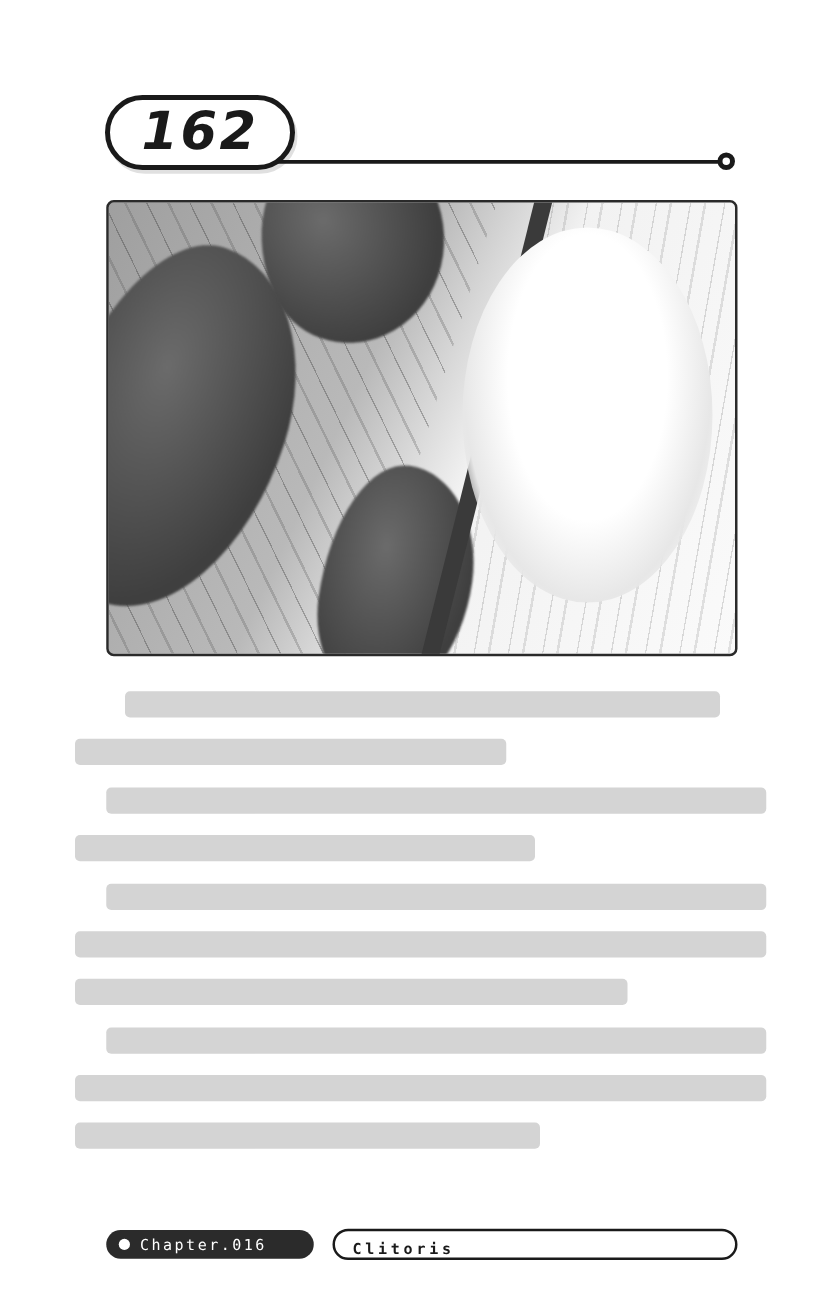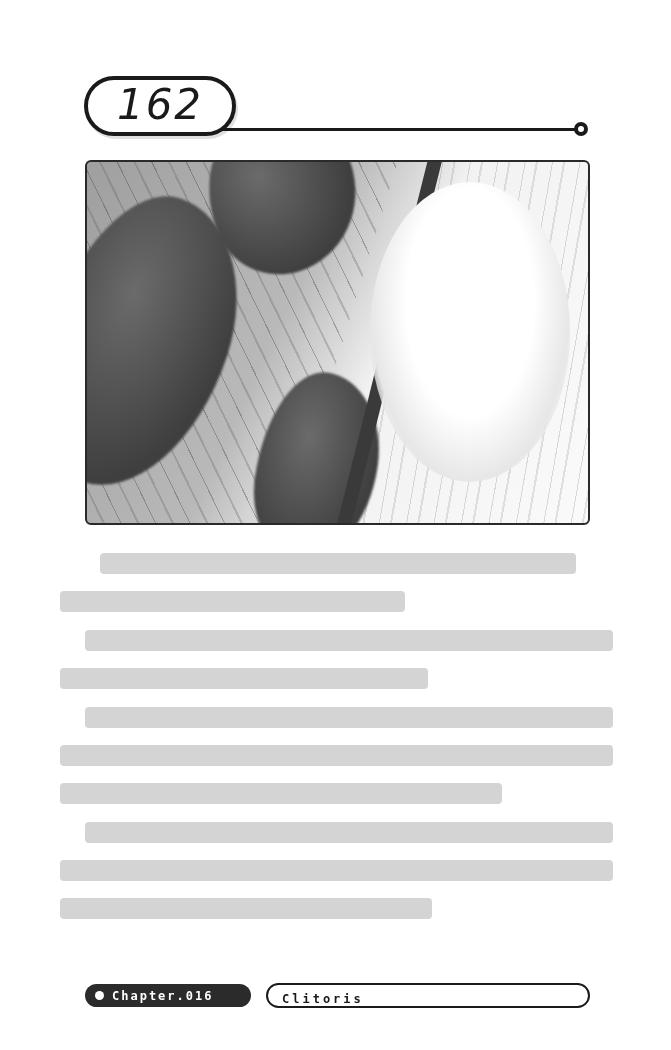--- a/index.html
+++ b/index.html
@@ -18,21 +18,21 @@
     width: 152px; height: 60px;
     border: 4px solid #1a1a1a;
     border-radius: 30px;
     background: #fff;
     display: flex; align-items: center; justify-content: center;
     box-shadow: 2px 3px 0 #1a1a1a22;
     z-index: 3;
   }
   .page-number {
     font-size: 42px;
-    font-weight: 400;
+    font-weight: 700;
     font-style: italic;
     color: #1a1a1a;
     letter-spacing: 2px;
     transform: translateY(-2px);
   }
   .header-rule {
     position: absolute;
     left: 200px; top: 128px;
     width: 378px; height: 3px;
     background: #1a1a1a;
@@ -127,21 +127,21 @@
     gap: 8px;
   }
   .footer-chapter-pill .dot {
     width: 9px; height: 9px;
     border-radius: 50%;
     background: #ffffff;
   }
   .footer-chapter-pill .label {
     color: #ffffff;
     font-size: 12px;
-    font-weight: 700;
+    font-weight: 400;
     letter-spacing: 2px;
     font-family: "DejaVu Sans Mono", monospace;
   }
   .footer-title-pill {
     position: absolute;
     left: 266px; top: 983px;
     width: 324px; height: 25px;
     border: 2px solid #1a1a1a;
     border-radius: 13px;
     background: #fff;

